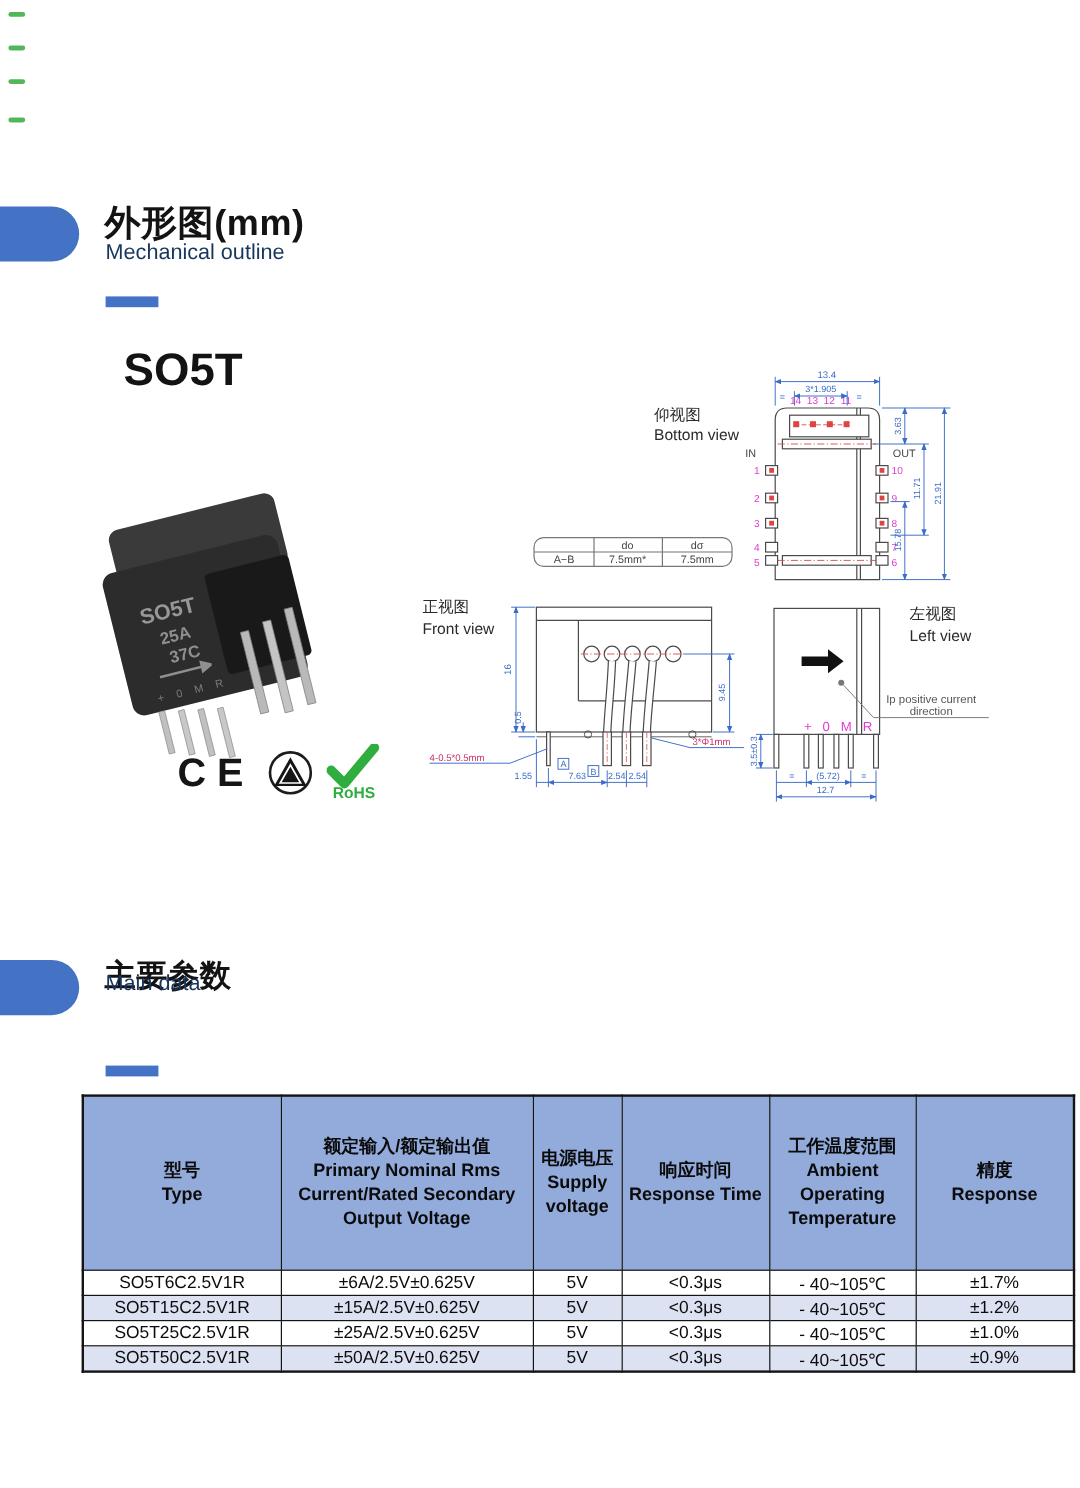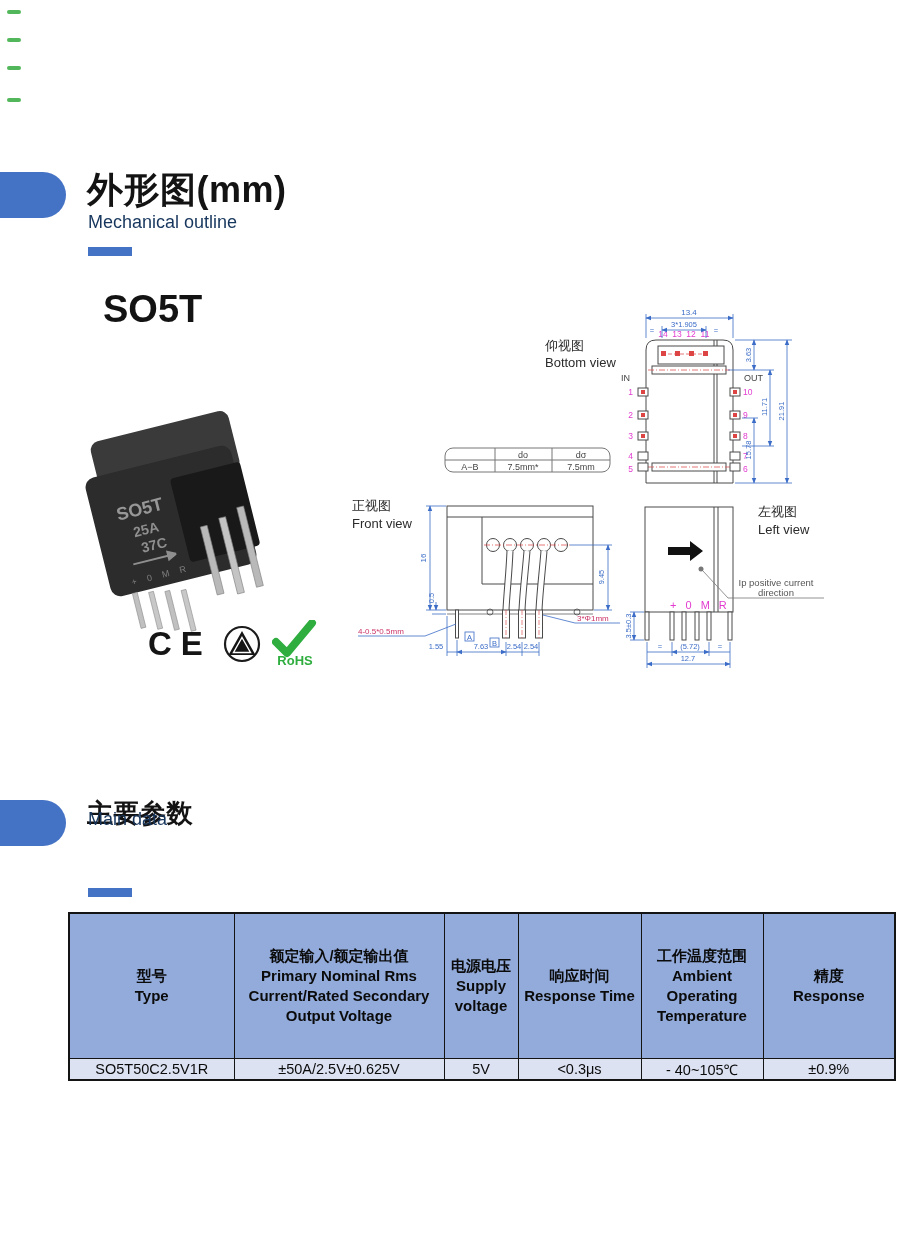--- a/index.html
+++ b/index.html
@@ -1,20 +1,20 @@
 <!DOCTYPE html>
 <html><head>
 <meta charset="utf-8">
 <style>
   html,body{margin:0;padding:0;background:#fff;}
   #page{position:relative;width:900px;height:1240px;background:#fff;overflow:hidden;
         font-family:"Liberation Sans",sans-serif;color:#111;}
   .green-dash{position:absolute;left:7px;width:14px;height:4px;background:#3FAE49;border-radius:2px;opacity:.9;}
   .pill{position:absolute;left:0;width:66px;height:46px;background:#4472C4;border-radius:0 23px 23px 0;}
-  .sec-title{position:absolute;left:87px;font-size:36px;font-weight:bold;color:#131313;letter-spacing:0.5px;}
+  .sec-title{position:absolute;left:87px;font-size:30px;font-weight:bold;color:#131313;letter-spacing:0.5px;}
   .sec-sub{position:absolute;left:88px;font-size:18px;color:#17365D;}
   .sec-bar{position:absolute;left:88px;width:44px;height:9px;background:#4472C4;}
   .model-name{position:absolute;left:103px;top:288px;font-size:38px;font-weight:bold;color:#131313;}
   #photo{position:absolute;left:78px;top:382px;}
   #certs{position:absolute;left:148px;top:620px;display:flex;align-items:center;gap:10px;}
   #ce-text{font-size:33px;font-weight:bold;letter-spacing:9px;color:#151515;}
   #drawings{position:absolute;left:330px;top:280px;}
   
   #main-table{position:absolute;left:68px;top:912px;width:826px;border-collapse:collapse;table-layout:fixed;}
   #main-table th,#main-table td{border:1.5px solid #141414;text-align:center;vertical-align:middle;padding:0 3px;}
@@ -37,21 +37,21 @@
 
 <div id="page">
 
   <div class="green-dash" style="top:10px"></div>
   <div class="green-dash" style="top:38px"></div>
   <div class="green-dash" style="top:66px"></div>
   <div class="green-dash" style="top:98px"></div>
 
   <div class="pill" style="top:172px"></div>
   <div class="sec-title" style="top:166px">外形图(mm)</div>
-  <div class="sec-sub" style="top:212px">Mechanical outline</div>
+  <div class="sec-sub" style="top:200px">Mechanical outline</div>
   <div class="sec-bar" style="top:247px"></div>
 
   <div class="model-name">SO5T</div>
 
   <svg id="photo" width="200" height="252" viewBox="0 0 200 252">
     <g transform="rotate(-14 100 130)">
       <rect x="112" y="96" width="7" height="50" fill="#8b8b8b"></rect>
       <rect x="132" y="92" width="7" height="50" fill="#9a9a9a"></rect>
       <rect x="152" y="88" width="7" height="50" fill="#8b8b8b"></rect>
       <rect x="30" y="42" width="142" height="62" rx="9" fill="#3a3a3a"></rect>
@@ -362,20 +362,44 @@
             <div class="cn">工作温度范围</div>
             <div class="en">Ambient Operating Temperature</div>
           </th>
         <th>
             <div class="cn">精度</div>
             <div class="en">Response</div>
           </th>
       </tr>
     </thead>
     <tbody>
+      <tr>
+        <td>SO5T6C2.5V1R</td>
+        <td>±6A/2.5V±0.625V</td>
+        <td>5V</td>
+        <td>&lt;0.3μs</td>
+        <td>- 40~105℃</td>
+        <td>±1.7%</td>
+      </tr>
+      <tr class="stripe">
+        <td>SO5T15C2.5V1R</td>
+        <td>±15A/2.5V±0.625V</td>
+        <td>5V</td>
+        <td>&lt;0.3μs</td>
+        <td>- 40~105℃</td>
+        <td>±1.2%</td>
+      </tr>
+      <tr>
+        <td>SO5T25C2.5V1R</td>
+        <td>±25A/2.5V±0.625V</td>
+        <td>5V</td>
+        <td>&lt;0.3μs</td>
+        <td>- 40~105℃</td>
+        <td>±1.0%</td>
+      </tr>
       <tr class="stripe">
         <td>SO5T50C2.5V1R</td>
         <td>±50A/2.5V±0.625V</td>
         <td>5V</td>
         <td>&lt;0.3μs</td>
         <td>- 40~105℃</td>
         <td>±0.9%</td>
       </tr>
     </tbody>
   </table>

